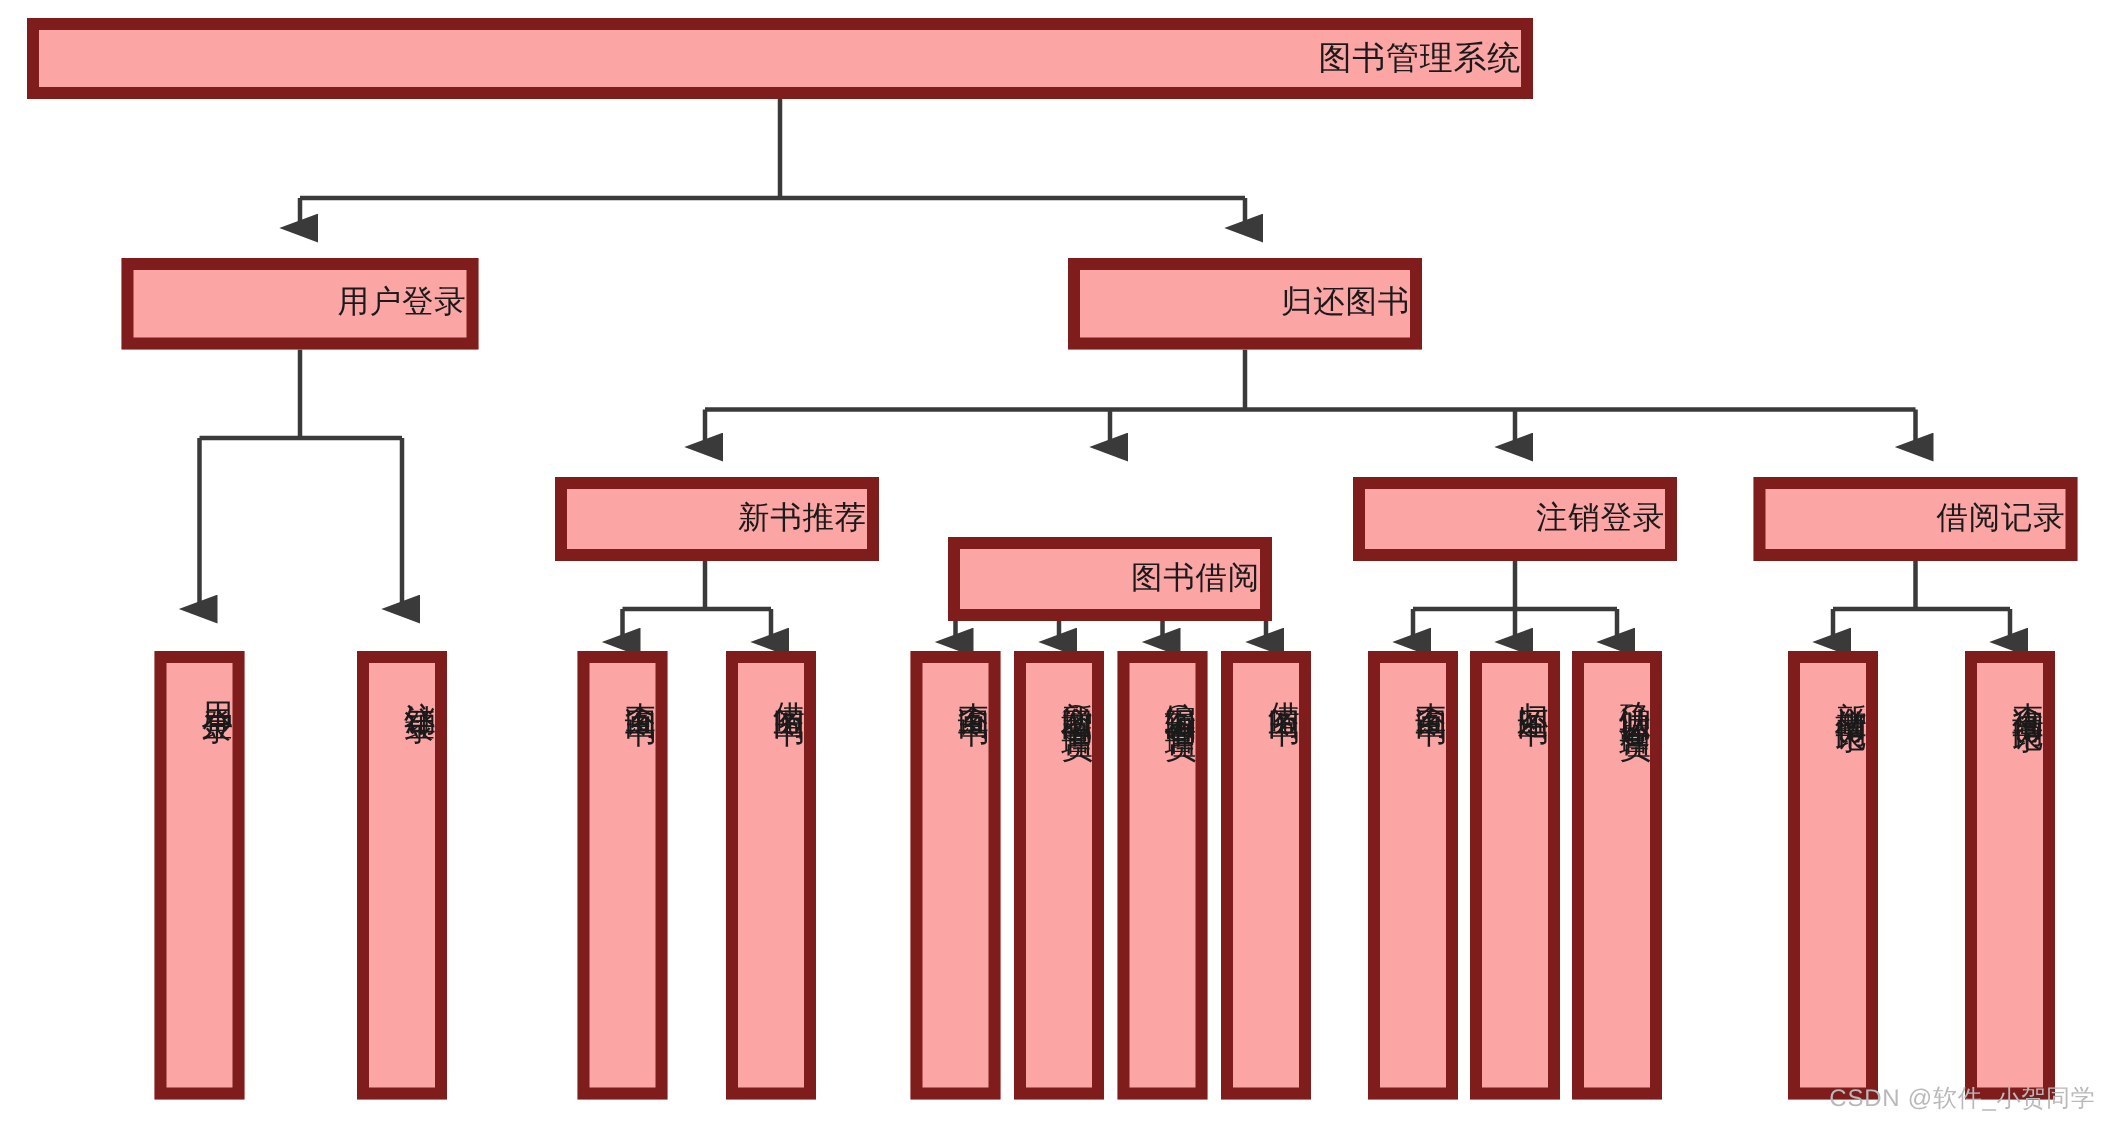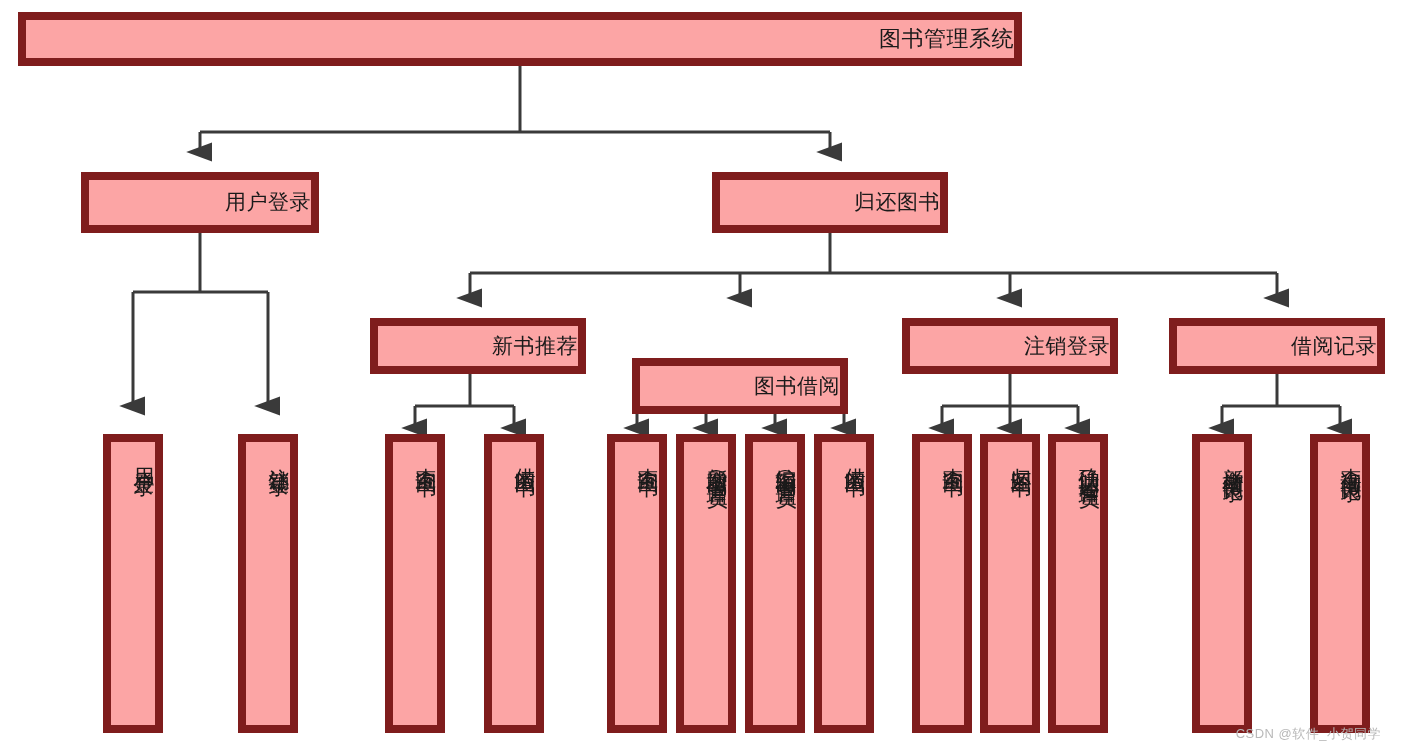--- a/index.html
+++ b/index.html
@@ -53,23 +53,23 @@
   }
   .node.leaf .label {
     writing-mode: vertical-rl;
     text-orientation: upright;
     letter-spacing: 3px;
     line-height: 1.0;
     white-space: nowrap;
   }
   #watermark {
     position: absolute;
-    right: 24px;
+    right: 8px;
     bottom: 4px;
-    font-size: 13px;
+    font-size: 16px;
     color: #b9b9b9;
     letter-spacing: 0.5px;
     white-space: nowrap;
     margin-top: 24px;
   }
 </style>
 </head>
 <body>
 
 <div id="canvas">

